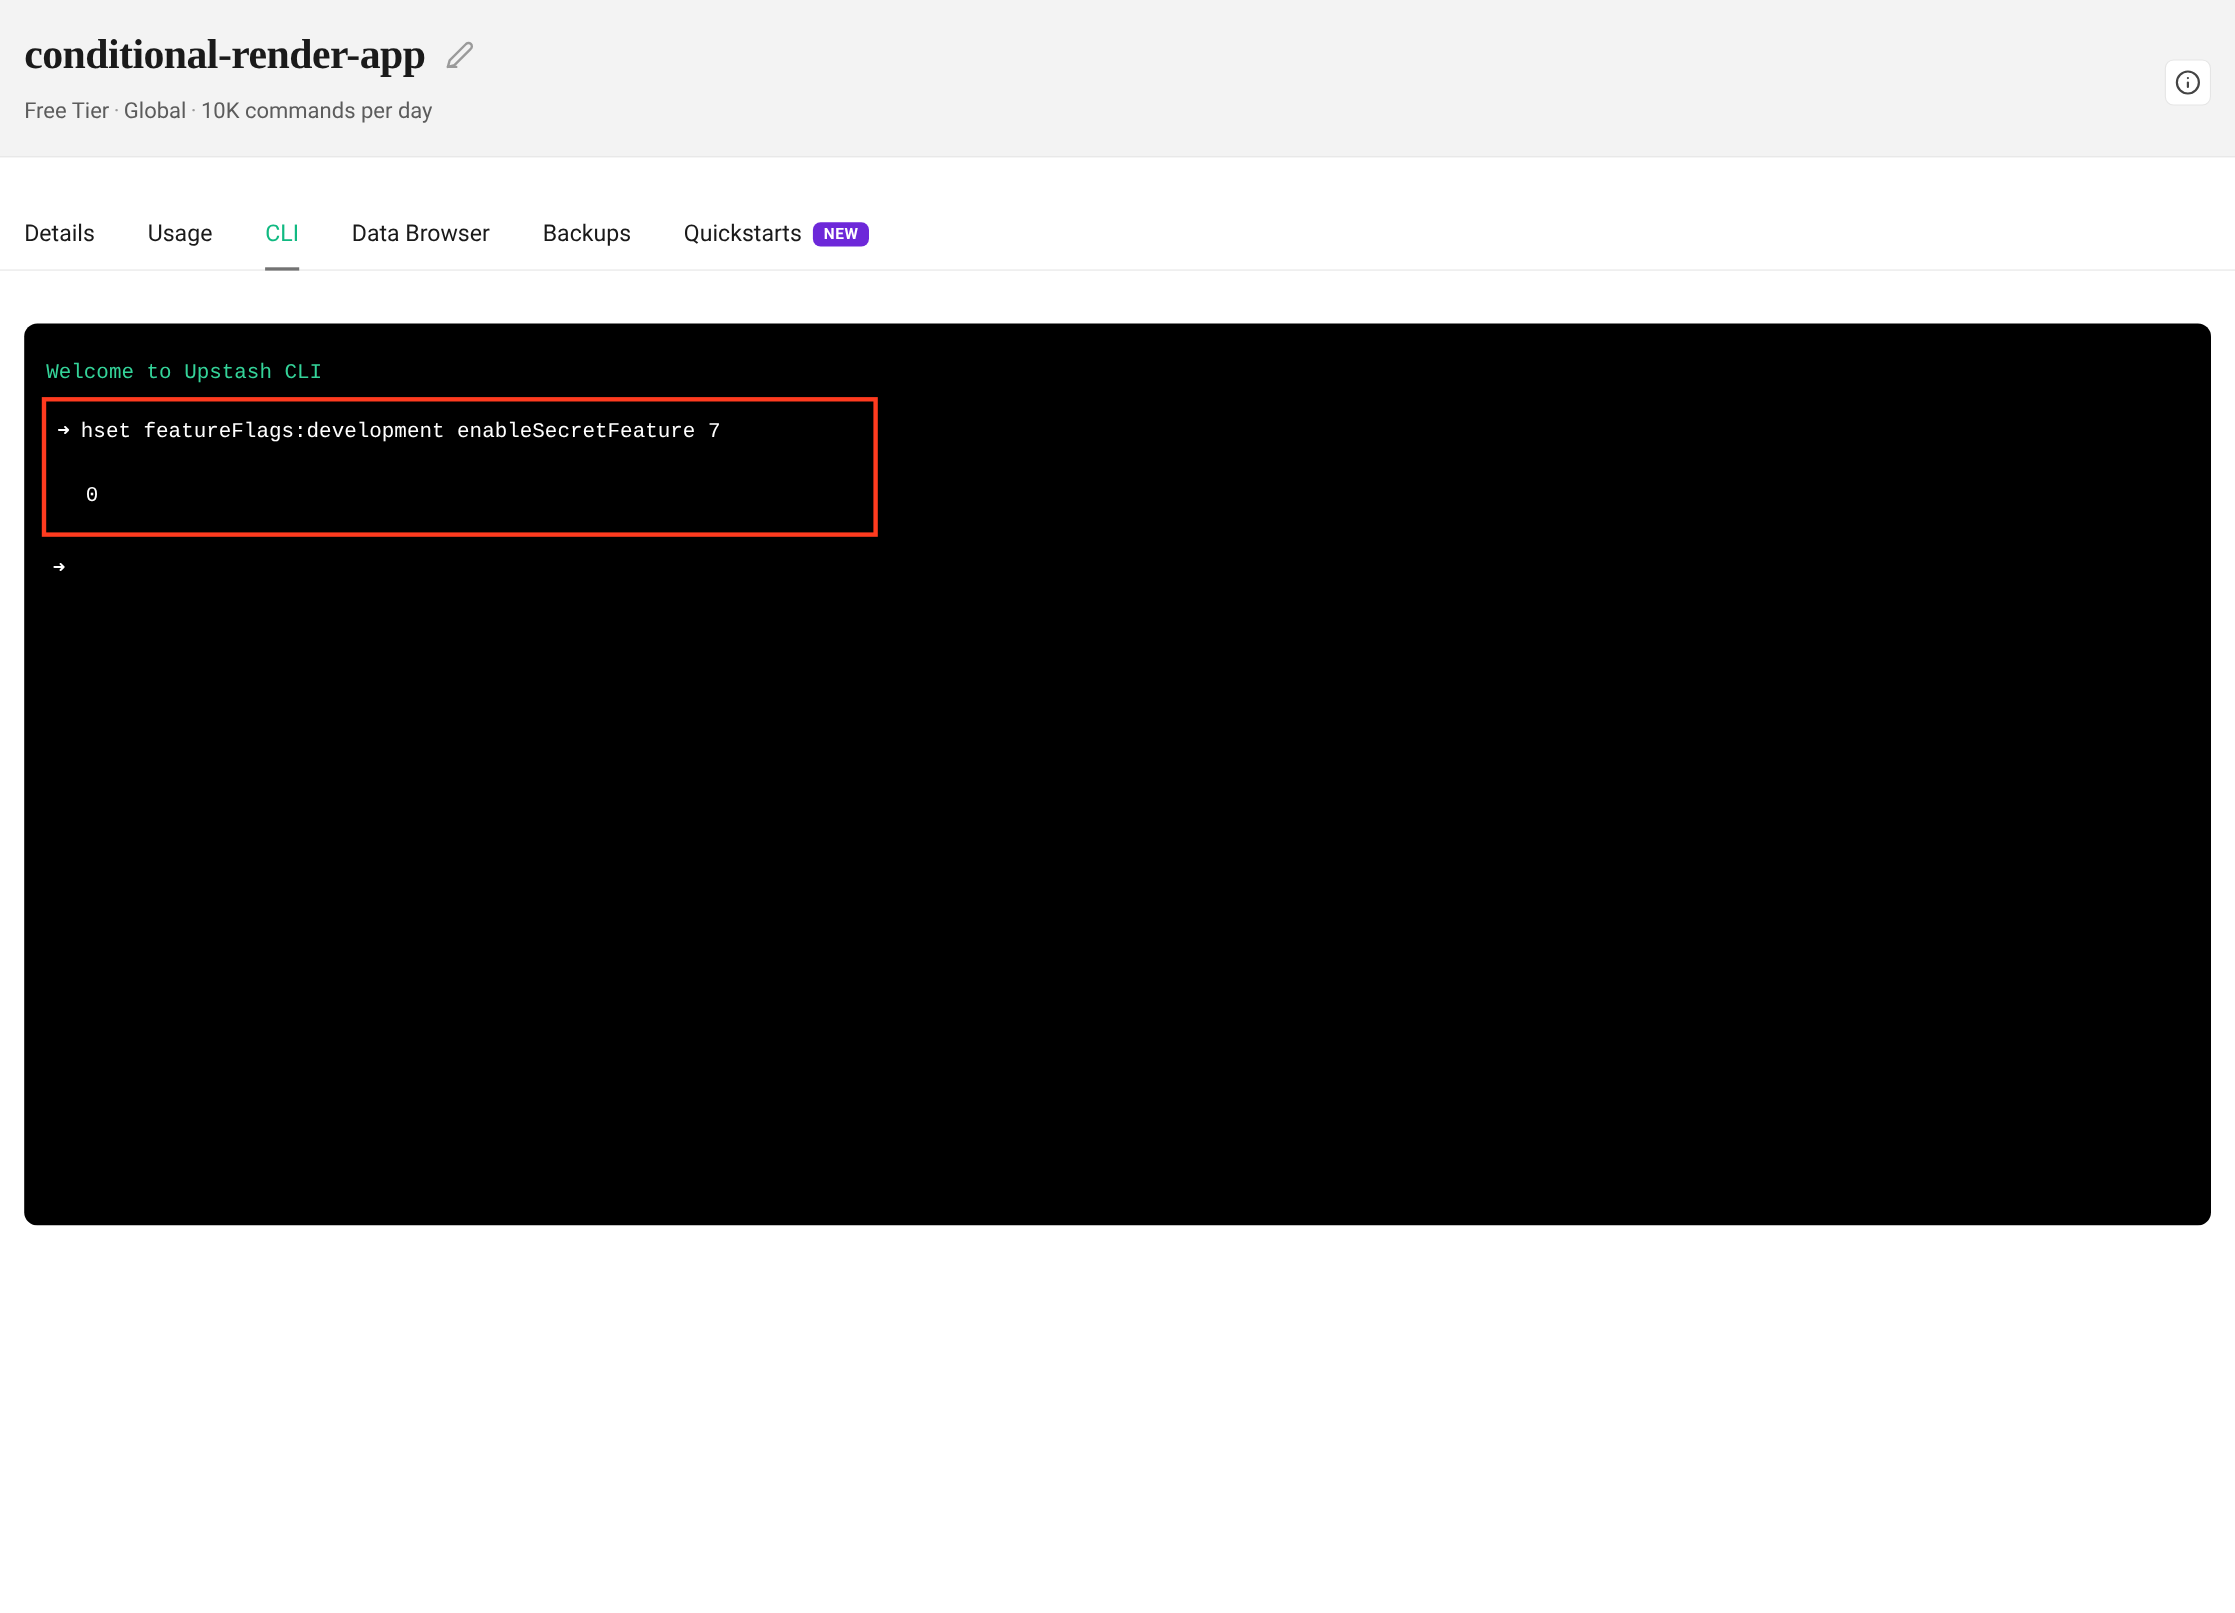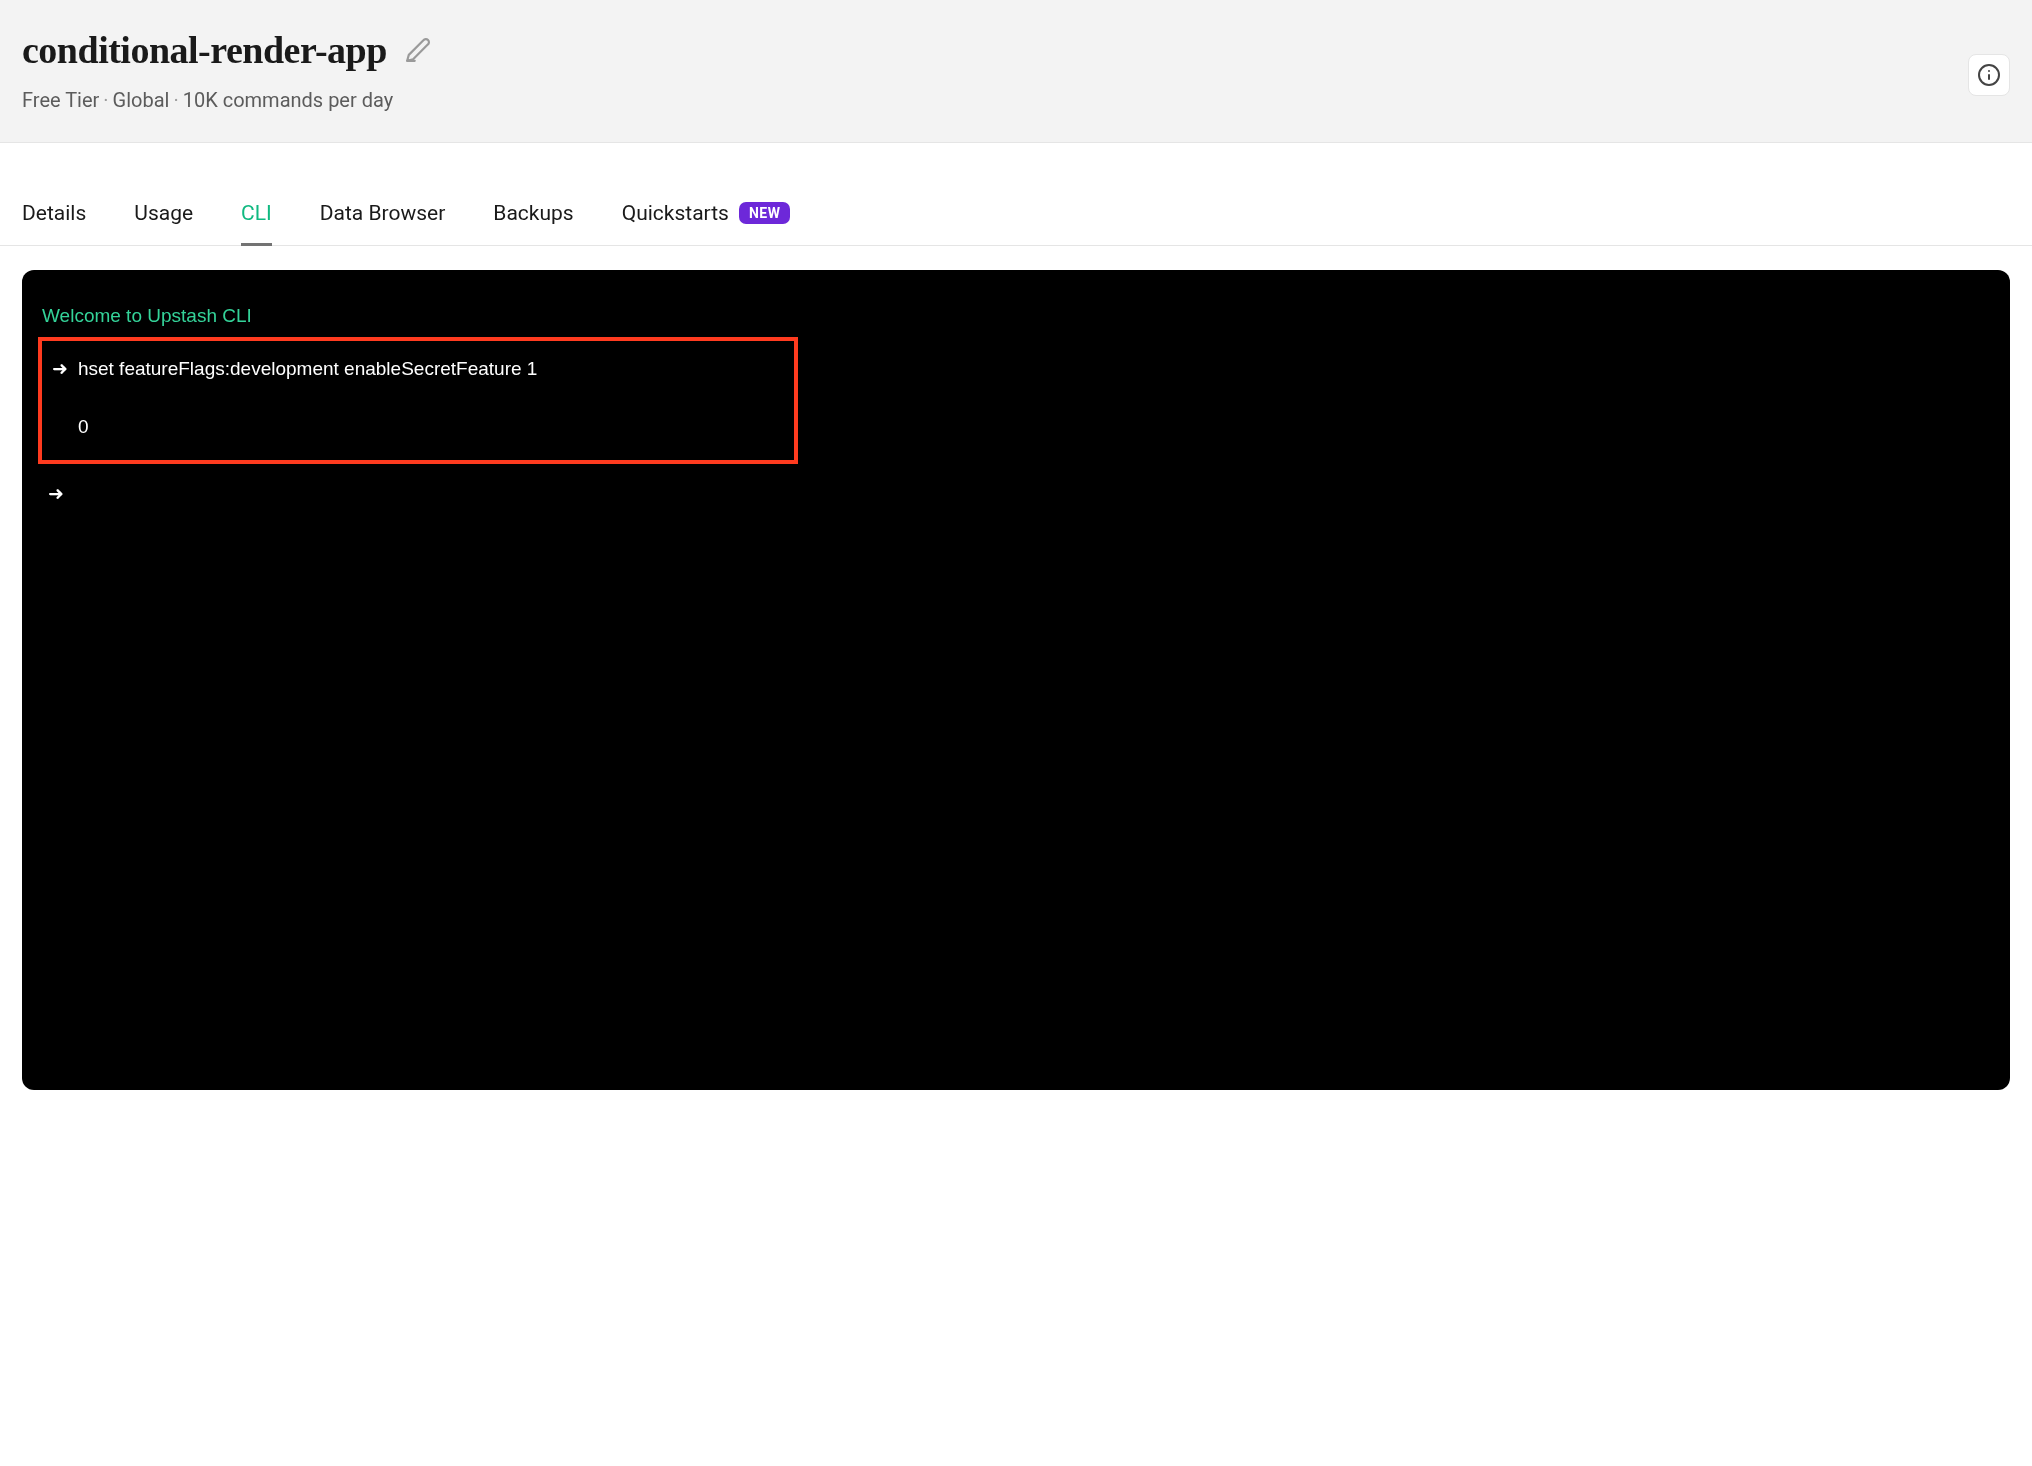--- a/index.html
+++ b/index.html
@@ -89,25 +89,25 @@
     .badge-new {
       background: #6d28d9;
       color: #ffffff;
       font-size: 14px;
       font-weight: 700;
       letter-spacing: 0.5px;
       padding: 3px 10px;
       border-radius: 7px;
     }
     .terminal {
-      margin: 24px 22px 0 22px;
+      margin: 48px 22px 0 22px;
       background: #000000;
       border-radius: 12px;
       padding: 30px 16px 16px 16px;
-      font-family: Liberation Sans, sans-serif;
+      font-family: Liberation Mono, monospace;
       font-size: 19px;
       line-height: 1.65;
       color: #ffffff;
       min-height: 820px;
     }
     .welcome-line {
       color: #34d399;
       padding-left: 4px;
     }
     .highlight-box {
@@ -188,20 +188,20 @@
     <span>Quickstarts</span>
     <span class="badge-new">NEW</span>
   </div>
 </div>
 
 <div class="terminal">
   <div class="welcome-line">Welcome to Upstash CLI</div>
   <div class="highlight-box">
     <div class="cmd-line">
       <span class="arrow">➜</span>
-      <span class="cmd-text">hset featureFlags:development enableSecretFeature 1</span>
+      <span class="cmd-text">hset featureFlags:development enableSecretFeature 7</span>
     </div>
     <div class="output-line">0</div>
   </div>
   <div class="prompt-line">
     <span class="arrow">➜</span>
   </div>
 </div>
 
 </body></html>

